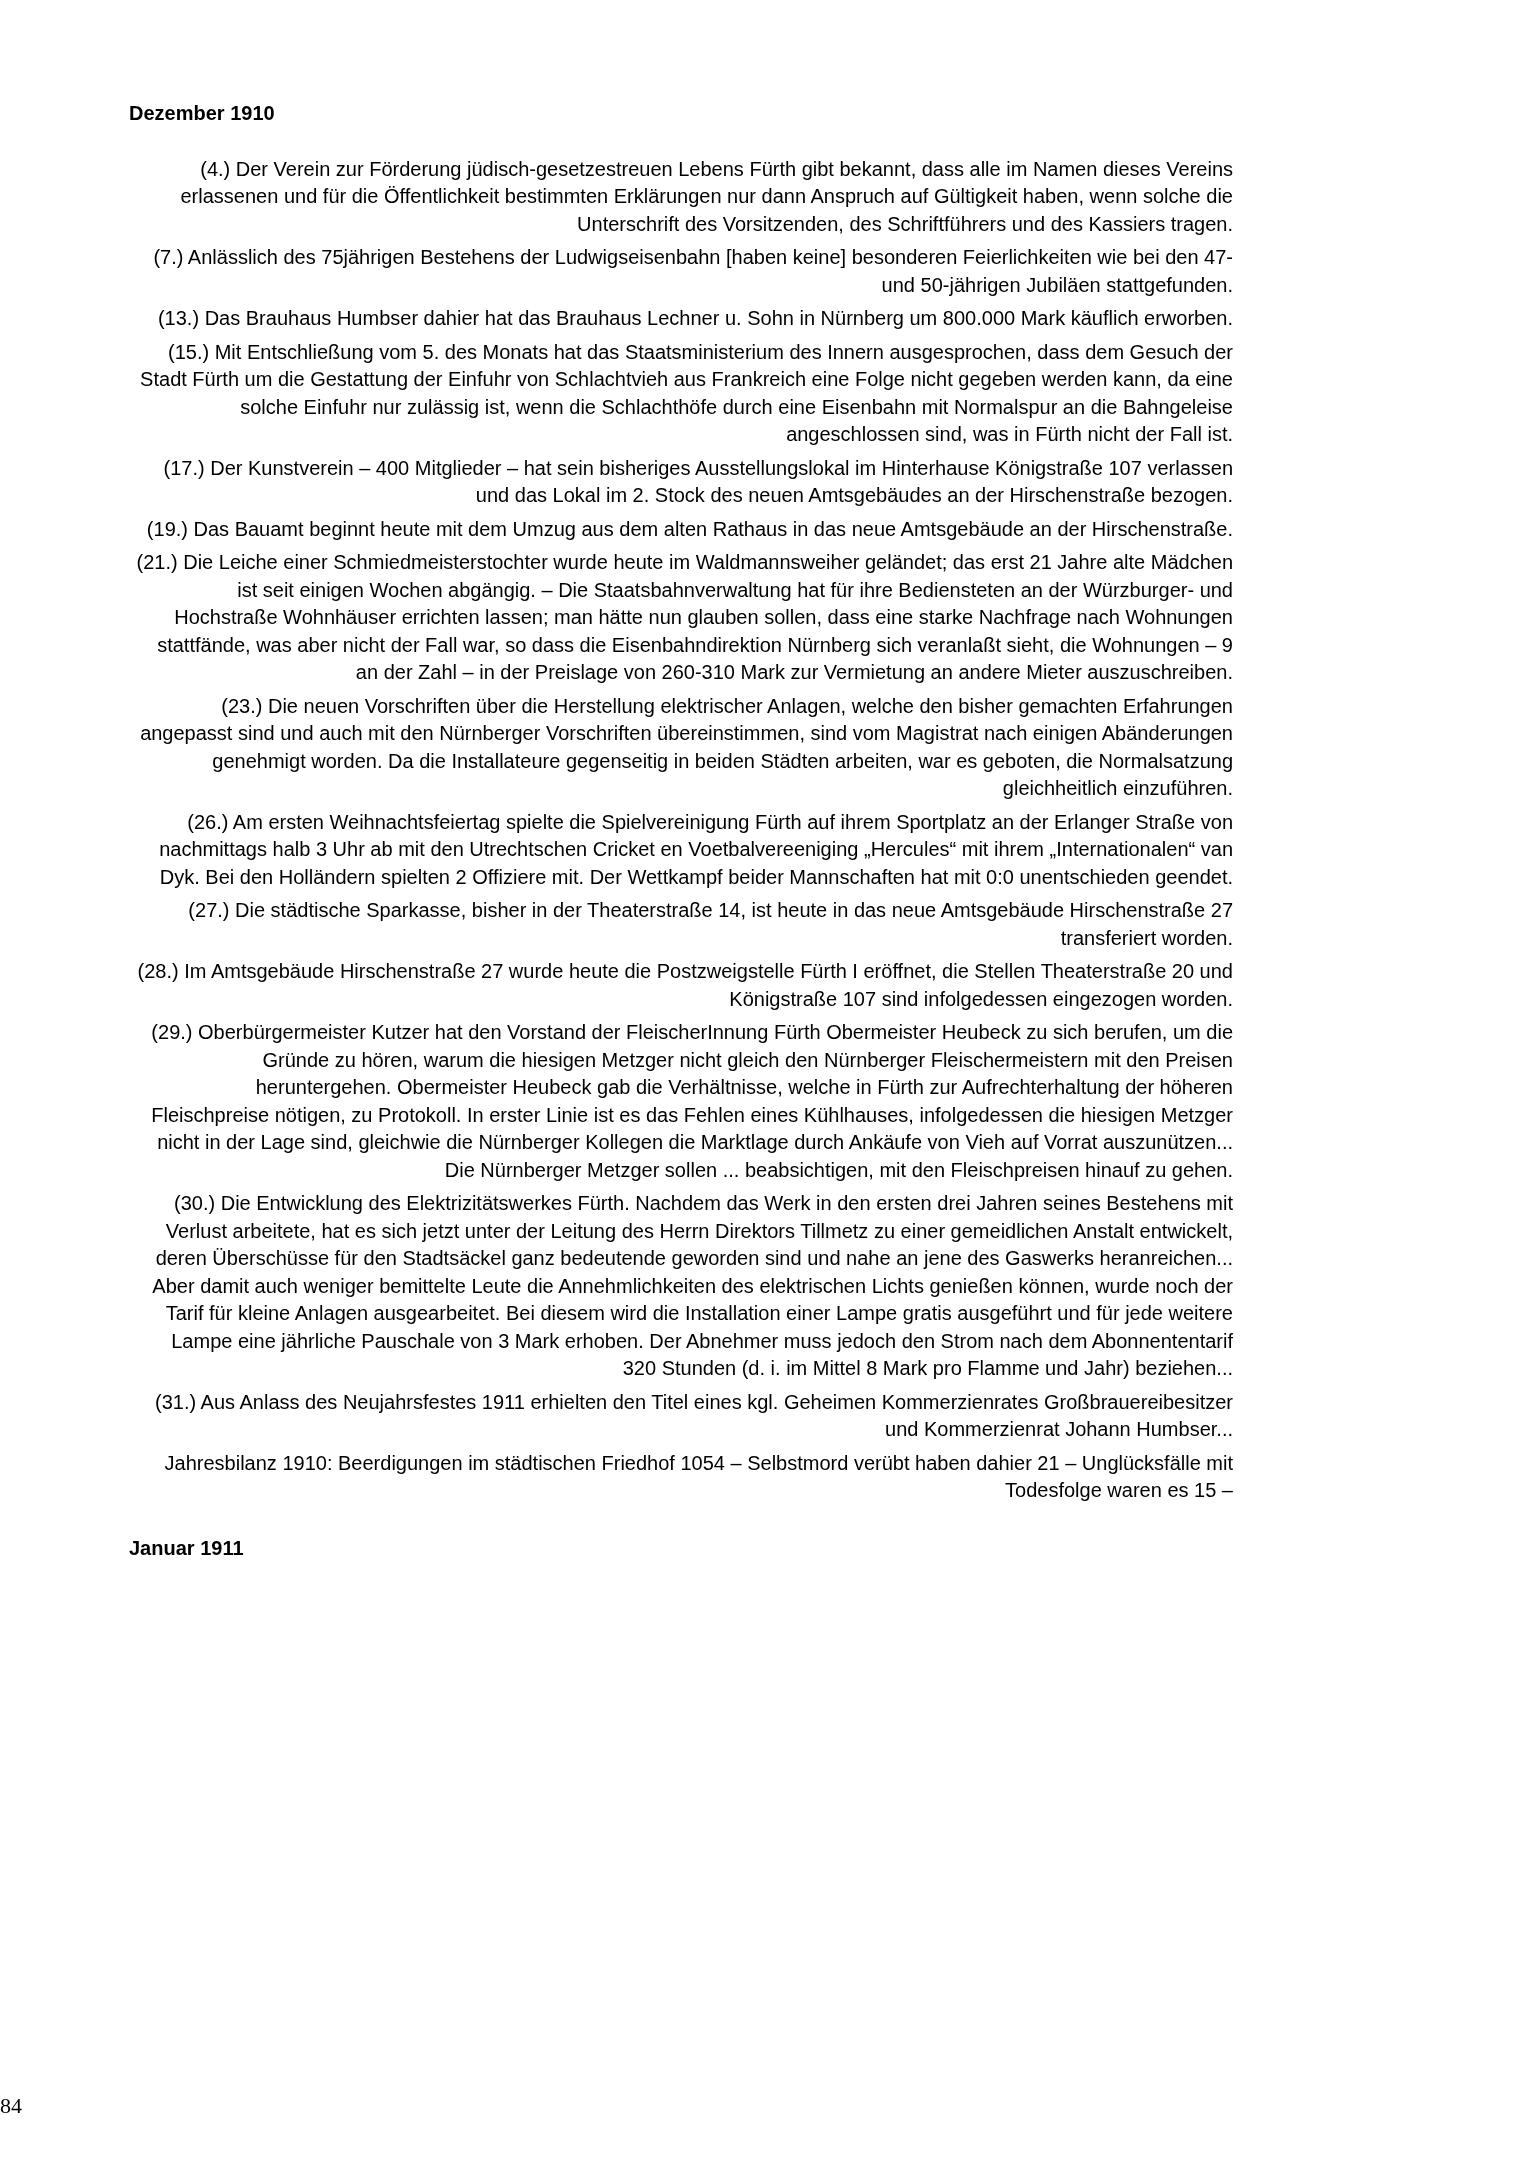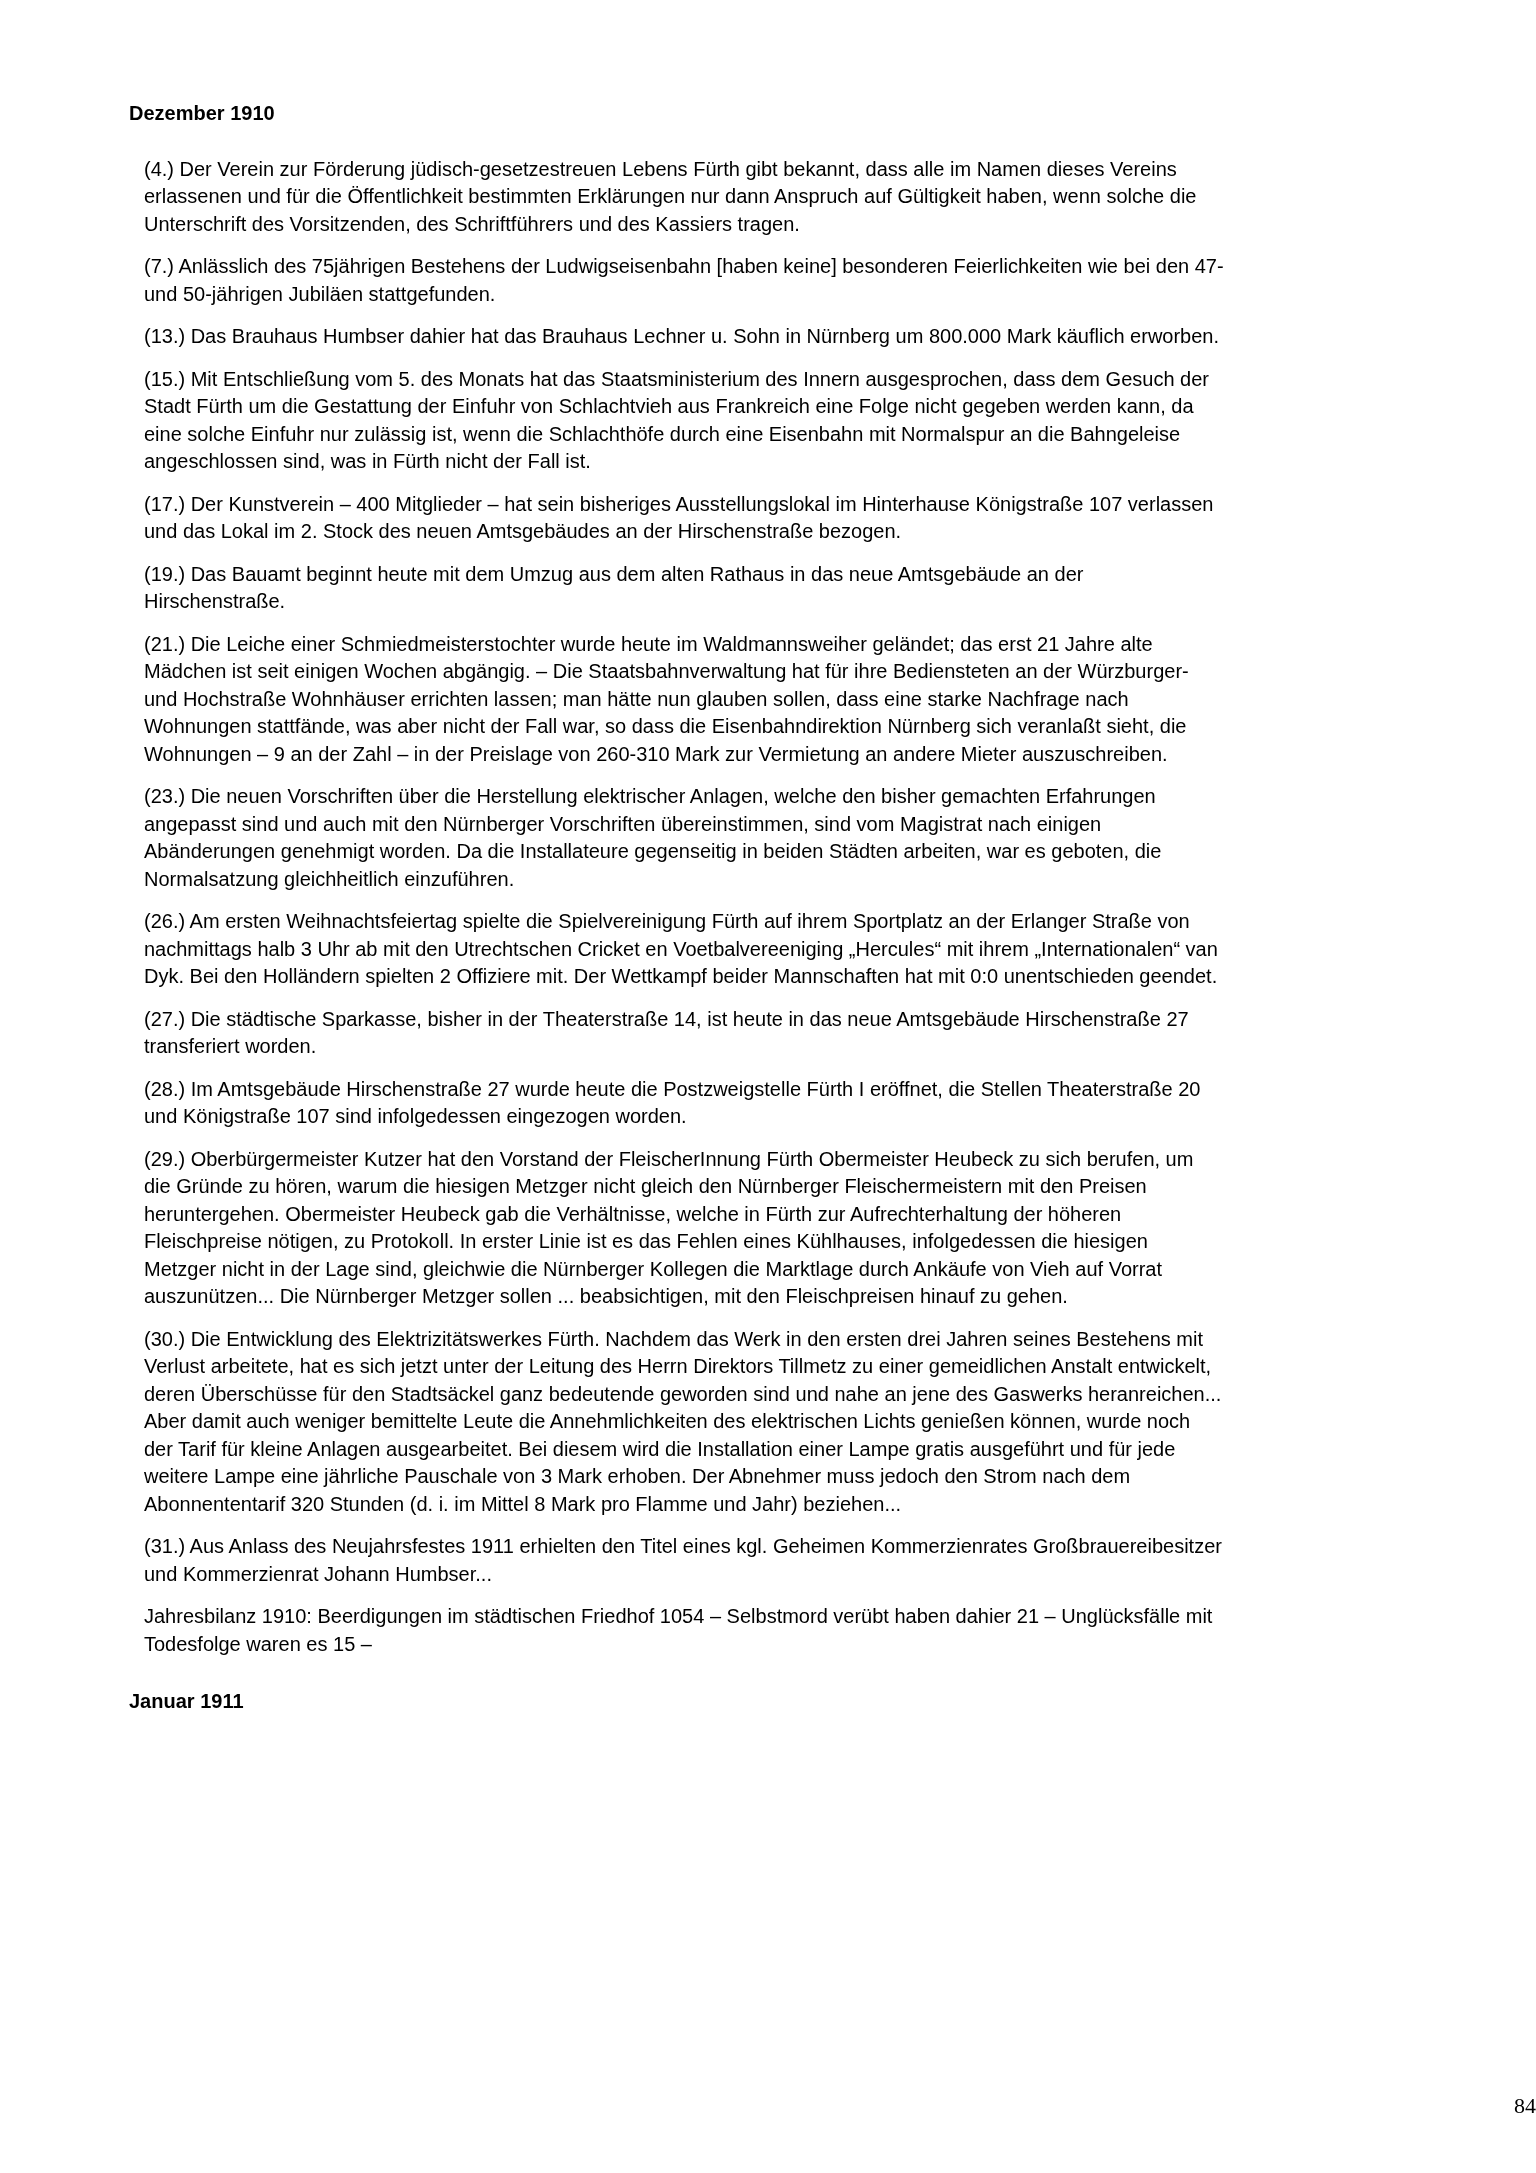--- a/index.html
+++ b/index.html
@@ -31,29 +31,30 @@
     .section-heading {
       font-size: 20px;
       line-height: 27.5px;
       font-weight: bold;
       margin: 0 0 28px 0;
     }
     .section + .section {
       margin-top: 30px;
     }
     p.paragraph {
-      margin: 15px;
+      margin: 6px;
       padding: 0;
+      text-align: right;
     }
     .page-number {
       position: absolute;
       left: 0;
       right: 0;
       bottom: 54px;
-      text-align: right;
+      text-align: left;
       font-family: "Liberation Serif", serif;
       font-size: 22px;
       color: #000000;
     }
   </style>
 </head>
 <body>
 
 <div class="page">
   <div class="page-content">

